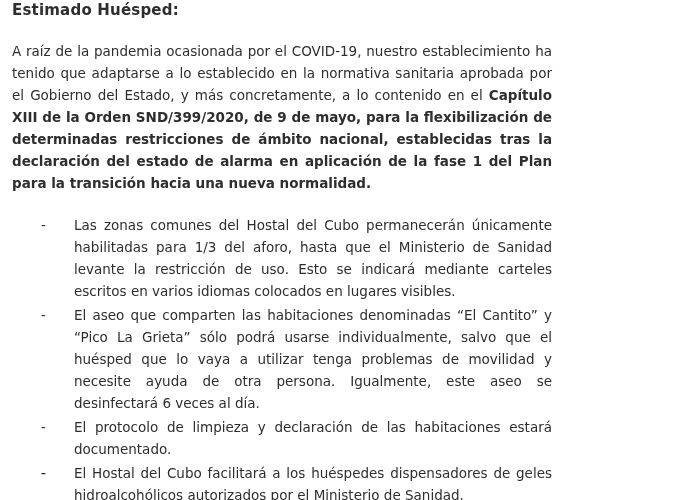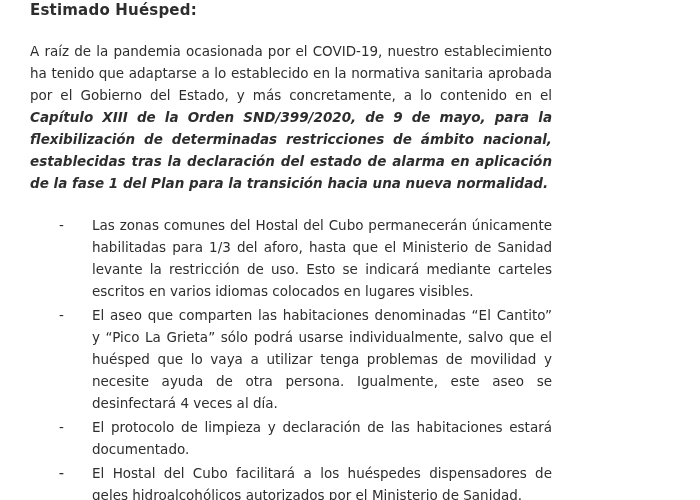--- a/index.html
+++ b/index.html
@@ -10,39 +10,38 @@
   body {
     width: 700px;
     height: 500px;
     overflow: hidden;
     font-family: "DejaVu Sans", sans-serif;
   }
   .page {
     box-sizing: border-box;
     width: 580px;
     height: 500px;
-    padding: 1px 28px 0 30px;
+    padding: 1px 28px 0 12px;
     color: #2e2e2e;
     font-size: 13.5px;
     line-height: 22px;
   }
   .salutation {
     font-size: 15px;
     font-weight: bold;
     line-height: 18px;
     margin: 0 0 21px 0;
     letter-spacing: 0.2px;
   }
   .para {
     margin: 0 0 20px 0;
     text-align: justify;
   }
   .para .emphasis {
     font-weight: bold;
-    font-style: italic;
   }
   .intro {
     margin: 0 0 15px 0;
     text-align: left;
   }
   .bullet-list {
     margin: 0;
     padding: 0;
   }
   .bullet {
@@ -69,21 +68,21 @@
 
   <div class="bullet-list">
 
     <div class="bullet">
       <span class="dash">-</span>
       <span>Las zonas comunes del Hostal del Cubo permanecerán únicamente habilitadas para 1/3 del aforo, hasta que el Ministerio de Sanidad levante la restricción de uso. Esto se indicará mediante carteles escritos en varios idiomas colocados en lugares visibles.</span>
     </div>
 
     <div class="bullet">
       <span class="dash">-</span>
-      <span>El aseo que comparten las habitaciones denominadas “El Cantito” y “Pico La Grieta” sólo podrá usarse individualmente, salvo que el huésped que lo vaya a utilizar tenga problemas de movilidad y necesite ayuda de otra persona. Igualmente, este aseo se desinfectará 4 veces al día.</span>
+      <span>El aseo que comparten las habitaciones denominadas “El Cantito” y “Pico La Grieta” sólo podrá usarse individualmente, salvo que el huésped que lo vaya a utilizar tenga problemas de movilidad y necesite ayuda de otra persona. Igualmente, este aseo se desinfectará 6 veces al día.</span>
     </div>
 
     <div class="bullet">
       <span class="dash">-</span>
       <span>El protocolo de limpieza y declaración de las habitaciones estará documentado.</span>
     </div>
 
     <div class="bullet">
       <span class="dash">-</span>
     </div>

